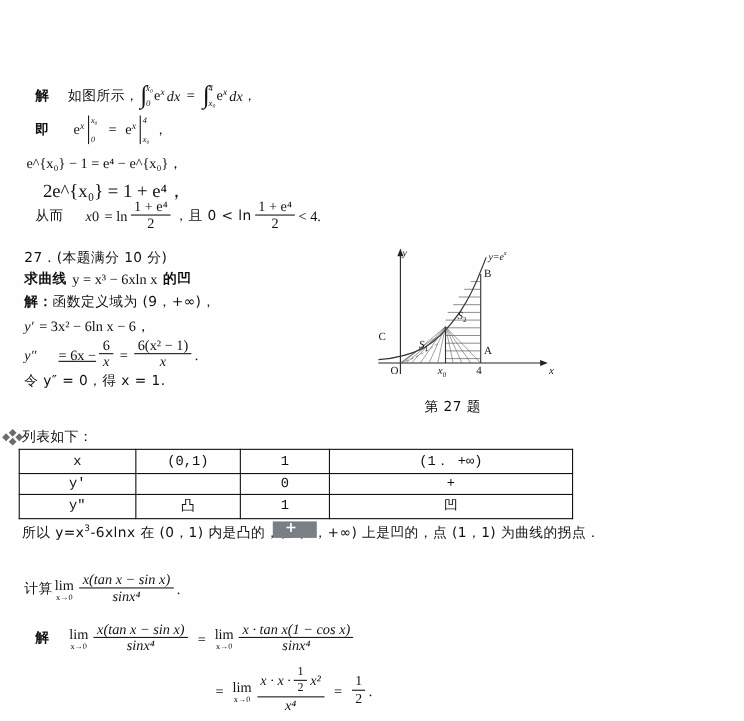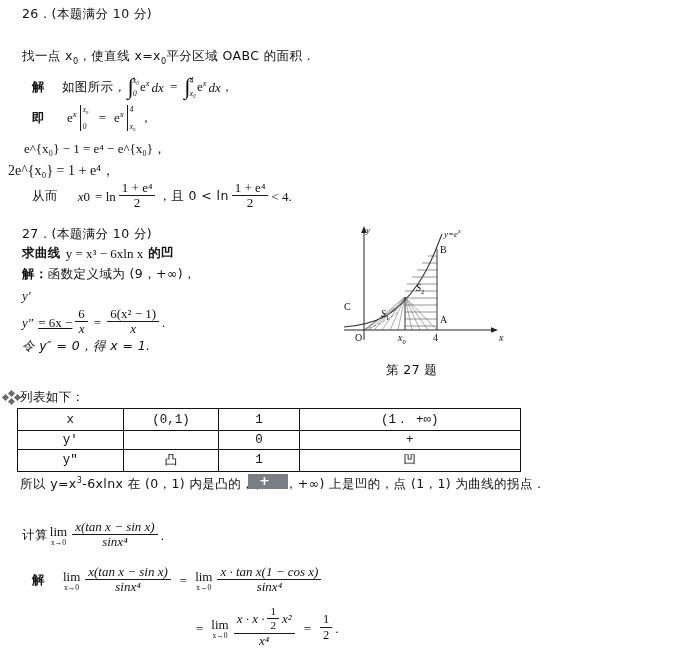--- a/index.html
+++ b/index.html
@@ -74,28 +74,22 @@
   
   .cursor-art { position: absolute; background: #7a7f86; }
   .cursor-plus { position: absolute; color: #ffffff; font-family: "DejaVu Sans", sans-serif;
                  font-size: 13px; font-weight: bold; line-height: 1; }
 </style>
 </head>
 <body>
 
 <div class="page">
 
-  <div class="abs cn" style="left:22px; top:6px;">
-    <span>26．</span><span>(本题满分 10 分)</span>
-  </div>
-
-
-  <div class="abs cn" style="left:22px; top:48px;">
-    <span>找一点 x</span><sub>0</sub><span>，使直线 x=x</span><sub>0</sub><span>平分区域 OABC 的面积．</span>
-  </div>
+
+
 
   <div class="abs row" style="left:32px; top:76px;">
     <span class="cnb">解</span>
     <span class="cn" style="margin-left:17px;">如图所示，</span>
     <span class="intg">
       <span class="sgn">∫</span>
       <span class="lims">
         <span class="up">x₀</span>
         <span>0</span>
       </span>
@@ -134,21 +128,21 @@
         <span>x₀</span>
       </span>
     </span>
     <span class="cn" style="margin-left:4px;">，</span>
   </div>
 
   <div class="abs mthu" style="left:24px; top:140px; font-size:13px;text-align:right;">
     <span>e^{x₀} − 1 = e⁴ − e^{x₀}，</span>
   </div>
 
-  <div class="abs mthu" style="left:8px; top:162px; font-size:14px;">
+  <div class="abs mthu" style="left:39px; top:162px; font-size:17px;">
     <span>2e^{x₀} = 1 + e⁴，</span>
   </div>
 
   <div class="abs row" style="left:32px; top:182px;align-items:center;">
     <span class="cn">从而</span>
     <span class="mth" style="margin-left:20px;">x</span>
       <sub class="mthu">0</sub>
     <span class="mthu" style="margin-left:5px;">= ln</span>
     <span class="frac mthu">
       <span class="num">1 + e⁴</span>
@@ -172,38 +166,39 @@
     <span class="cnb" style="margin-left:5px;">的凹</span>
   </div>
 
   <div class="abs row" style="left:22px; top:266px;">
     <span class="cnb">解：</span>
     <span class="cn">函数定义域为 (9，+∞)，</span>
   </div>
 
   <div class="abs row" style="left:22px; top:288px;">
     <span class="mth">y′</span>
+    <span class="mthu" style="margin-left:5px;">= 3x² − 6ln x − 6，</span>
   </div>
 
   <div class="abs row" style="left:22px; top:308px;">
     <span class="mth">y″</span>
-    <span class="mthu" style="margin-left:5px;text-decoration:underline;">= 6x −</span>
+    <span class="mthu" style="margin-left:20px;text-decoration:underline;">= 6x −</span>
     <span class="frac mthu">
       <span class="num">6</span>
       <span class="den mth">x</span>
     </span>
     <span class="mthu" style="margin:0 3px;">=</span>
     <span class="frac mthu">
       <span class="num">6(x² − 1)</span>
       <span class="den mth">x</span>
     </span>
     <span class="mthu">.</span>
   </div>
 
-  <div class="abs cn" style="left:22px; top:338px;font-style:italic;">
+  <div class="abs cn" style="left:22px; top:338px;">
     <span>令 y″ = 0，得 x = 1.</span>
   </div>
 
   <div class="figwrap" style="left:336px; top:222px; width:180px; height:130px;">
     <svg width="180" height="130" viewBox="0 0 180 130">
 
       <line x1="28" y1="118" x2="28" y2="8" stroke="#222" stroke-width="1"></line>
       <polygon points="28,4 25.2,11 30.8,11" fill="#222"></polygon>
 
       <line x1="8" y1="108" x2="158" y2="108" stroke="#222" stroke-width="1"></line>

